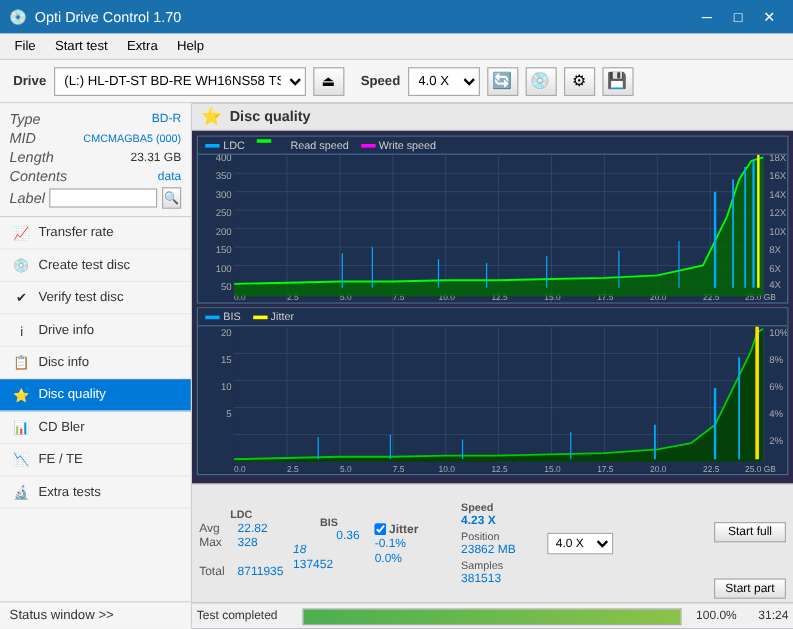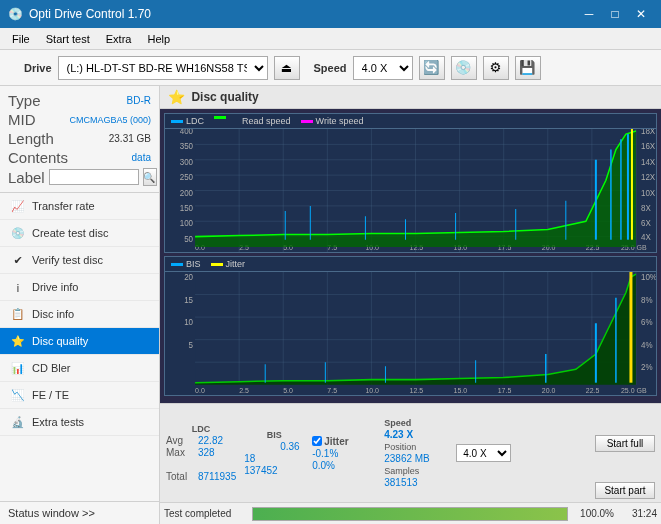--- a/index.html
+++ b/index.html
@@ -9,41 +9,41 @@
     .title-bar { background: #1a6fad; color: white; display: flex; align-items: center; justify-content: space-between; padding: 4px 8px; height: 28px; }
     .title-bar-left { display: flex; align-items: center; gap: 6px; font-size: 12px; font-weight: 500; }
     .title-bar-controls { display: flex; gap: 2px; }
     .title-bar-btn { background: transparent; border: none; color: white; width: 24px; height: 20px; cursor: pointer; display: flex; align-items: center; justify-content: center; font-size: 12px; }
     
     
     .menu-bar { background: #f0f0f0; border-bottom: 1px solid #d0d0d0; display: flex; align-items: center; height: 22px; padding: 0 4px; }
     .menu-item { padding: 2px 8px; cursor: pointer; font-size: 11px; }
     
     
-    .drive-toolbar { background: #f5f5f5; border-bottom: 1px solid #d0d0d0; display: flex; align-items: center; padding: 4px 24px; gap: 6px; height: 36px; }
+    .drive-toolbar { background: #f5f5f5; border-bottom: 1px solid #d0d0d0; display: flex; align-items: center; padding: 4px 11px; gap: 6px; height: 36px; }
     .drive-label { font-size: 11px; font-weight: 600; color: #333; }
     .drive-select { border: 1px solid #aaa; background: white; height: 24px; font-size: 11px; padding: 0 4px; width: 210px; }
     .toolbar-btn { border: 1px solid #aaa; background: linear-gradient(to bottom, #fff, #e0e0e0); height: 24px; width: 26px; cursor: pointer; display: flex; align-items: center; justify-content: center; font-size: 12px; }
     .speed-label { font-size: 11px; font-weight: 600; color: #333; margin-left: 8px; }
     .speed-select { border: 1px solid #aaa; background: white; height: 24px; font-size: 11px; padding: 0 4px; width: 60px; }
     .toolbar-icon-btn { border: 1px solid #aaa; background: linear-gradient(to bottom, #fff, #e0e0e0); height: 24px; width: 26px; cursor: pointer; display: flex; align-items: center; justify-content: center; }
     
     
     .main { display: flex; height: calc(524px - 28px - 22px - 36px); }
     
     
     .sidebar { width: 160px; background: #f5f5f5; border-right: 1px solid #d0d0d0; display: flex; flex-direction: column; }
     
     
     .disc-panel { padding: 6px 8px; border-bottom: 1px solid #d0d0d0; }
     .disc-header { display: flex; align-items: center; justify-content: space-between; margin-bottom: 4px; }
     .disc-title { font-size: 11px; font-weight: 600; }
     .disc-icon { width: 30px; height: 30px; display: flex; align-items: center; justify-content: center; }
     .disc-row { display: flex; justify-content: space-between; align-items: center; margin-bottom: 2px; }
-    .disc-key { color: #555; font-size: 15px; }
+    .disc-key { color: #555; font-size: 12px; font-style: italic; }
     .disc-val { color: #0078d7; font-size: 10px; font-weight: 500; }
     .disc-val-dark { color: #333; font-size: 10px; }
     .label-row { display: flex; align-items: center; gap: 4px; margin-top: 2px; }
     .label-input { border: 1px solid #aaa; height: 16px; width: 90px; font-size: 10px; padding: 0 2px; }
     .label-btn { border: 1px solid #aaa; background: linear-gradient(to bottom, #fff, #e0e0e0); width: 18px; height: 18px; cursor: pointer; display: flex; align-items: center; justify-content: center; font-size: 10px; }
     
     
     .nav-item { display: flex; align-items: center; gap: 6px; padding: 5px 10px; cursor: pointer; font-size: 11px; color: #333; border-bottom: 1px solid #e8e8e8; }
     .nav-item.active { background: #0078d7; color: white; }
     .nav-item .nav-icon { width: 16px; height: 16px; display: flex; align-items: center; justify-content: center; font-size: 11px; }
@@ -387,21 +387,21 @@
           <span class="stat-label">Total</span>
           <span class="stat-val">8711935</span>
         </div>
       </div>
 
       <div class="stat-group">
         <div class="stat-header">BIS</div>
         <div style="display:flex;gap:4px;align-items:center;margin-left:36px;">
           <span class="stat-val">0.36</span>
         </div>
-        <div style="display:flex;gap:4px;align-items:center;">
+        <div style="display:flex;gap:4px;align-items:center;font-style:italic;">
           <span class="stat-val">18</span>
         </div>
         <div style="display:flex;gap:4px;align-items:center;">
           <span class="stat-val">137452</span>
         </div>
       </div>
 
       <div class="stat-group">
         <div style="display:flex;align-items:center;gap:2px;">
           <input type="checkbox" checked="" style="width: 10px; height: 10px;">

